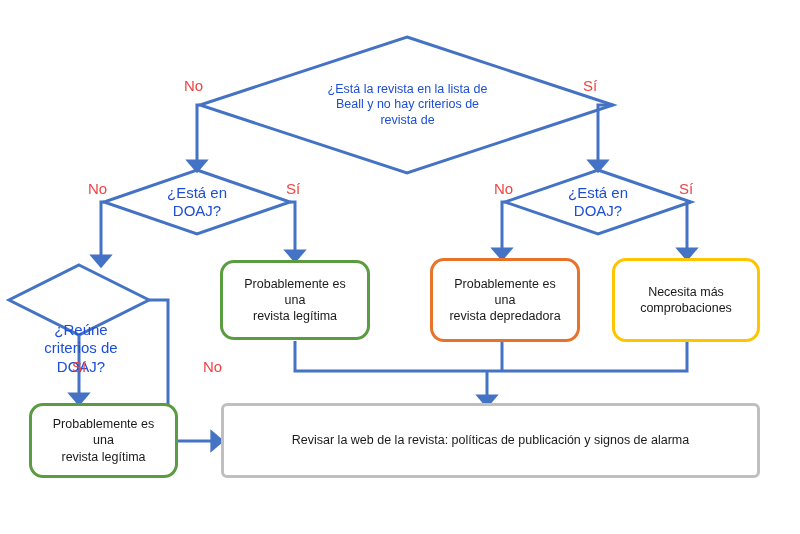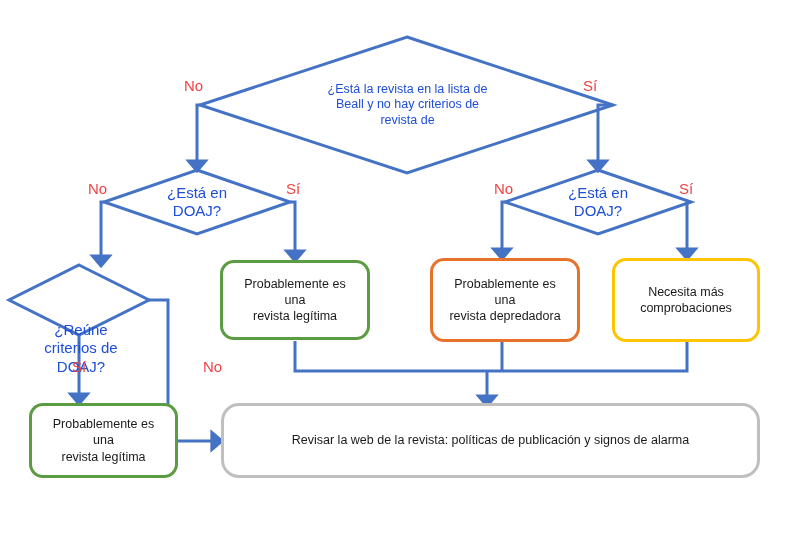--- a/index.html
+++ b/index.html
@@ -67,21 +67,21 @@
     justify-content: center;
     text-align: center;
     font-size: 12.5px;
     color: #1a1a1a;
     line-height: 1.3;
     padding: 4px 10px;
   }
   .box.green  { border-color: #5B9B41; }
   .box.orange { border-color: #E8722A; }
   .box.yellow { border-color: #FDC500; }
-  .box.gray   { border-color: #BFBFBF; border-radius: 18px; text-align: center; }
+  .box.gray   { border-color: #BFBFBF; border-radius: 6px; text-align: center; }
   .edge-label {
     position: absolute;
     font-size: 15px;
     color: #ef4444;
     white-space: nowrap;
   }
 </style>
 </head>
 <body>
 

